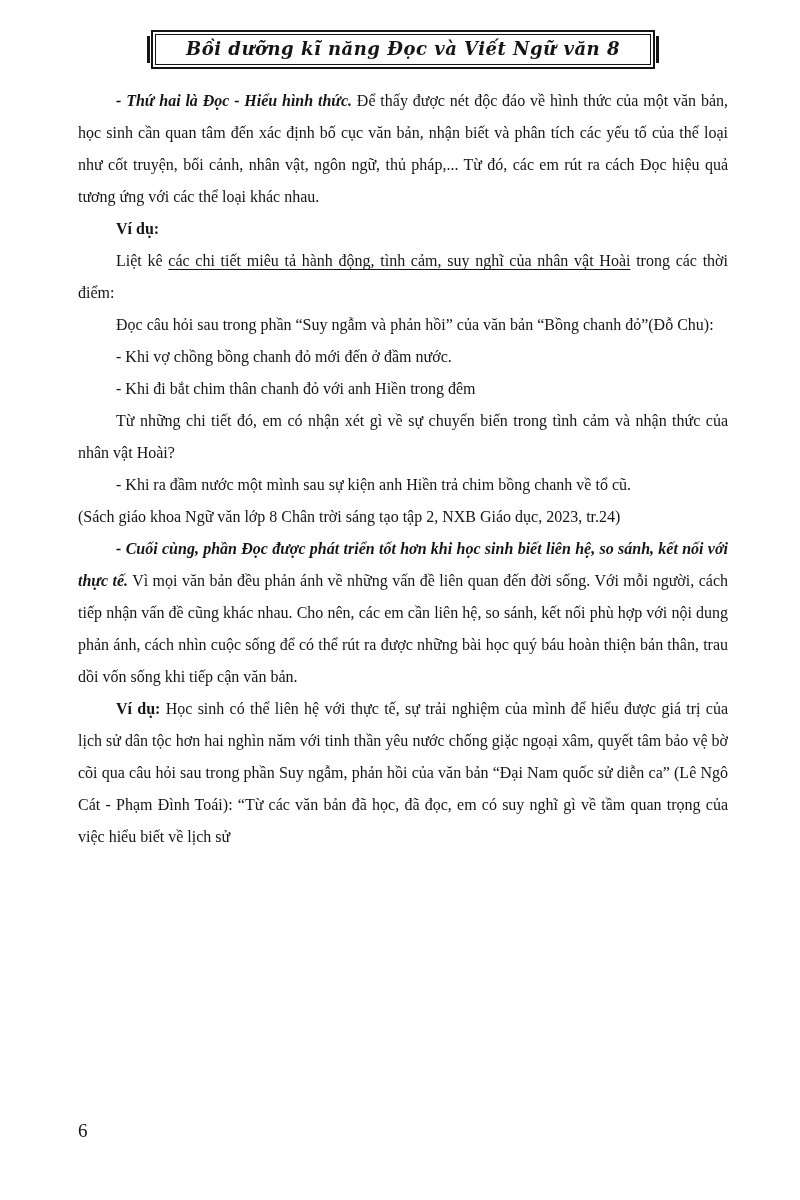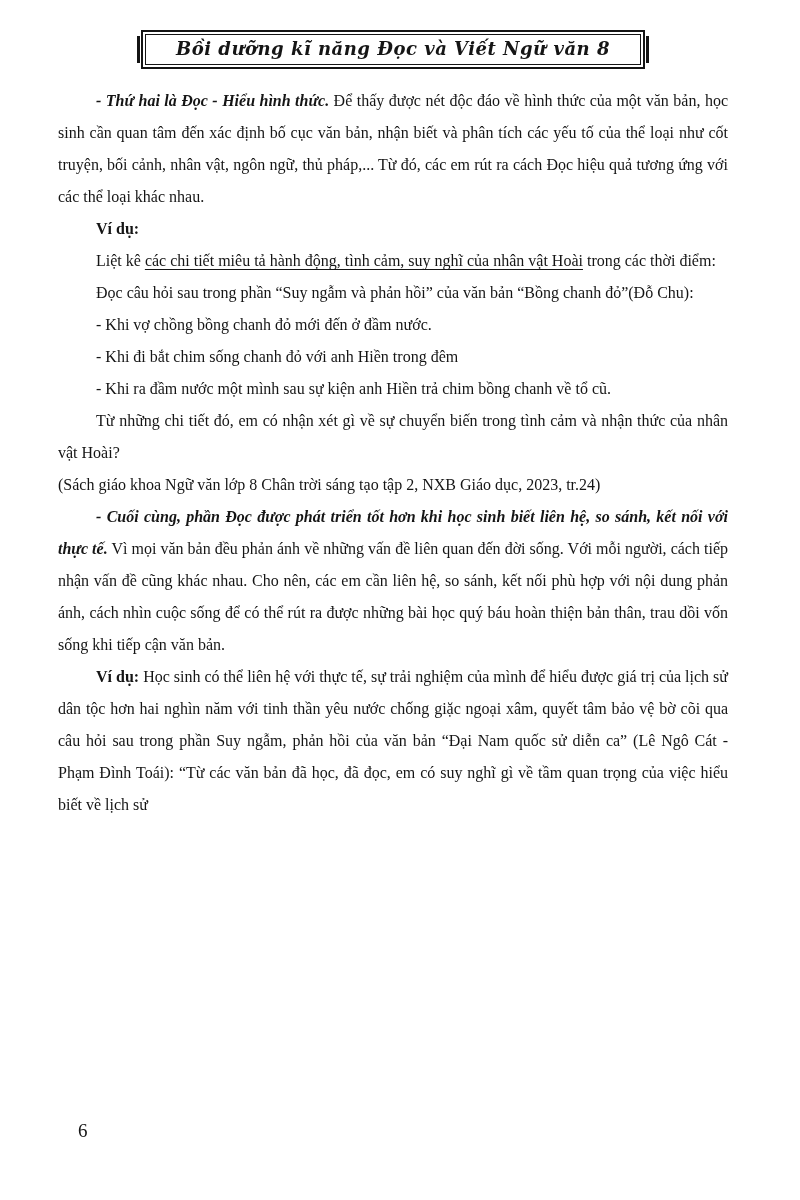--- a/index.html
+++ b/index.html
@@ -8,21 +8,21 @@
     width: 800px;
     height: 1200px;
     font-family: "Liberation Serif", serif;
     color: #151515;
     position: relative;
     overflow: hidden;
   }
   .page {
     width: 800px;
     height: 1200px;
-    padding: 30px 72px 0 58px;
+    padding: 30px 72px 0 78px;
     position: relative;
   }
   .header {
     display: flex;
     justify-content: center;
     margin-bottom: 16px;
   }
   .header-box {
     border: 2px solid #141414;
     padding: 2px;
@@ -86,25 +86,25 @@
     <p class="para"><span class="bold-italic">- Thứ hai là Đọc - Hiểu hình thức.</span><span> Để thấy được nét độc đáo về hình thức của một văn bản, học sinh cần quan tâm đến xác định bố cục văn bản, nhận biết và phân tích các yếu tố của thể loại như cốt truyện, bối cảnh, nhân vật, ngôn ngữ, thủ pháp,... Từ đó, các em rút ra cách Đọc hiệu quả tương ứng với các thể loại khác nhau.</span></p>
 
     <p class="para"><span class="bold">Ví dụ:</span></p>
 
     <p class="para"><span>Liệt kê </span><span class="underline">các chi tiết miêu tả hành động, tình cảm, suy nghĩ của nhân vật Hoài</span><span> trong các thời điểm:</span></p>
 
     <p class="para"><span>Đọc câu hỏi sau trong phần “Suy ngẫm và phản hồi” của văn bản “Bồng chanh đỏ”(Đỗ Chu):</span></p>
 
     <p class="para"><span>- Khi vợ chồng bồng chanh đỏ mới đến ở đầm nước.</span></p>
 
-    <p class="para"><span>- Khi đi bắt chim sống chanh đỏ với anh Hiền trong đêm</span></p>
+    <p class="para"><span>- Khi đi bắt chim thân chanh đỏ với anh Hiền trong đêm</span></p>
+
+    <p class="para"><span>Từ những chi tiết đó, em có nhận xét gì về sự chuyển biến trong tình cảm và nhận thức của nhân vật Hoài?</span></p>
 
     <p class="para"><span>- Khi ra đầm nước một mình sau sự kiện anh Hiền trả chim bồng chanh về tổ cũ.</span></p>
-
-    <p class="para"><span>Từ những chi tiết đó, em có nhận xét gì về sự chuyển biến trong tình cảm và nhận thức của nhân vật Hoài?</span></p>
 
     <p class="para no-indent"><span>(Sách giáo khoa Ngữ văn lớp 8 Chân trời sáng tạo tập 2, NXB Giáo dục, 2023, tr.24)</span></p>
 
 
     <p class="para"><span class="bold-italic">- Cuối cùng, phần Đọc được phát triển tốt hơn khi học sinh biết liên hệ, so sánh, kết nối với thực tế.</span><span> Vì mọi văn bản đều phản ánh về những vấn đề liên quan đến đời sống. Với mỗi người, cách tiếp nhận vấn đề cũng khác nhau. Cho nên, các em cần liên hệ, so sánh, kết nối phù hợp với nội dung phản ánh, cách nhìn cuộc sống để có thể rút ra được những bài học quý báu hoàn thiện bản thân, trau dồi vốn sống khi tiếp cận văn bản.</span></p>
 
     <p class="para"><span class="bold">Ví dụ:</span><span> Học sinh có thể liên hệ với thực tế, sự trải nghiệm của mình để hiểu được giá trị của lịch sử dân tộc hơn hai nghìn năm với tinh thần yêu nước chống giặc ngoại xâm, quyết tâm bảo vệ bờ cõi qua câu hỏi sau trong phần Suy ngẫm, phản hồi của văn bản “Đại Nam quốc sử diễn ca” (Lê Ngô Cát - Phạm Đình Toái): “Từ các văn bản đã học, đã đọc, em có suy nghĩ gì về tầm quan trọng của việc hiểu biết về lịch sử</span></p>
 
   </main>
 

